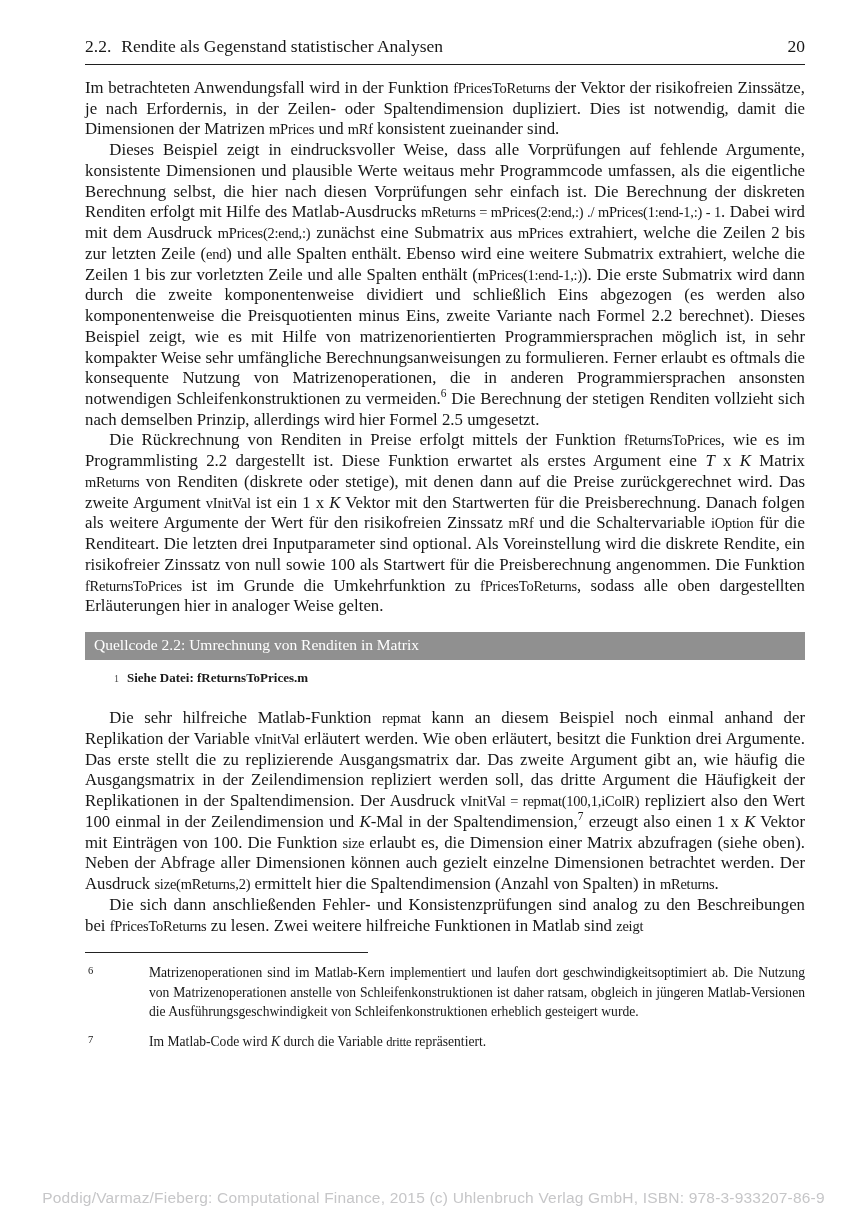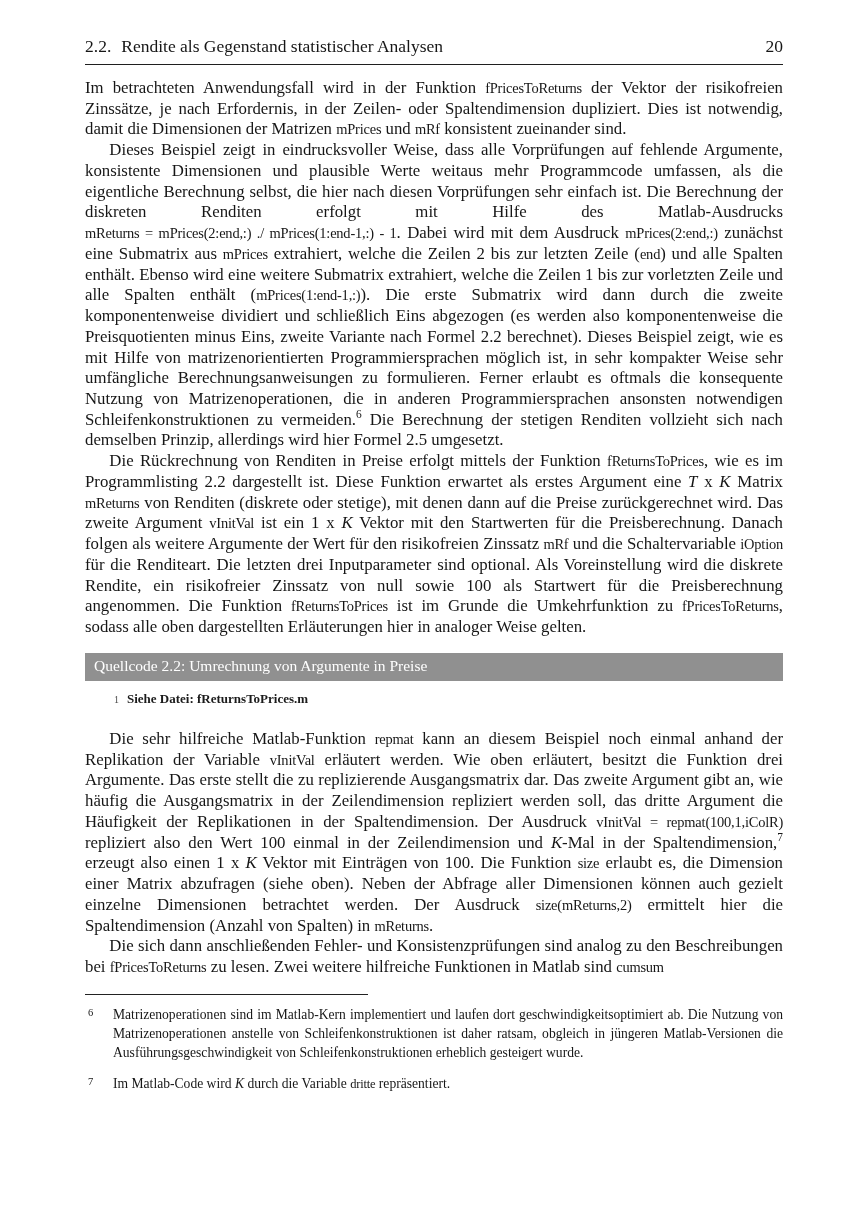--- a/index.html
+++ b/index.html
@@ -3,21 +3,21 @@
 <meta charset="utf-8">
 <style>
   html, body { margin:0; padding:0; background:#ffffff; }
   .page {
     position:relative;
     width:867px; height:1227px;
     box-sizing:border-box;
     background:#ffffff;
     font-family:"Liberation Serif", serif;
     color:#161616;
-    padding:36px 84px 0 85px;
+    padding:36px 62px 0 85px;
     overflow:hidden;
   }
 
   
   .runhead {
     display:flex; justify-content:space-between; align-items:baseline;
     font-size:17.5px;
     padding-bottom:7px;
     border-bottom:1.5px solid #1f1f1f;
     margin-bottom:13px;
@@ -81,21 +81,21 @@
     line-height:1.42;
     margin-bottom:11px;
   }
   .footnote .fnnum {
     flex:0 0 28px;
     font-size:10.5px;
     padding-top:1px;
     padding-left:3px;
     box-sizing:border-box;
   }
-  .footnote .fntext { flex:1; text-align:justify; }
+  .footnote .fntext { flex:1; text-align:justify;margin-left:36px; }
   .footnote .code { font-size:0.92em; }
 
   
   .pagefooter {
     position:absolute;
     left:0; right:0; bottom:20px;
     text-align:center;
     font-family:"Liberation Sans", sans-serif;
     font-size:15.5px;
     color:#c6c6c8;
@@ -115,38 +115,39 @@
   </header>
 
   <main>
     <div id="paras-top">
         <p class="para"><span class="">Im betrachteten Anwendungsfall wird in der Funktion </span><span class="code">fPricesToReturns</span><span class=""> der Vektor der risikofreien Zinssätze, je nach Erfordernis, in der Zeilen- oder Spaltendimension dupliziert. Dies ist notwendig, damit die Dimensionen der Matrizen </span><span class="code">mPrices</span><span class=""> und </span><span class="code">mRf</span><span class=""> konsistent zueinander sind.</span></p>
         <p class="para ind"><span class="">Dieses Beispiel zeigt in eindrucksvoller Weise, dass alle Vorprüfungen auf fehlende Argumente, konsistente Dimensionen und plausible Werte weitaus mehr Programmcode umfassen, als die eigentliche Berechnung selbst, die hier nach diesen Vorprüfungen sehr einfach ist. Die Berechnung der diskreten Renditen erfolgt mit Hilfe des Matlab-Ausdrucks </span><span class="code">mReturns = mPrices(2:end,:) ./ mPrices(1:end-1,:) - 1</span><span class="">. Dabei wird mit dem Ausdruck </span><span class="code">mPrices(2:end,:)</span><span class=""> zunächst eine Submatrix aus </span><span class="code">mPrices</span><span class=""> extrahiert, welche die Zeilen 2 bis zur letzten Zeile (</span><span class="code">end</span><span class="">) und alle Spalten enthält. Ebenso wird eine weitere Submatrix extrahiert, welche die Zeilen 1 bis zur vorletzten Zeile und alle Spalten enthält (</span><span class="code">mPrices(1:end-1,:)</span><span class="">). Die erste Submatrix wird dann durch die zweite komponentenweise dividiert und schließlich Eins abgezogen (es werden also komponentenweise die Preisquotienten minus Eins, zweite Variante nach Formel 2.2 berechnet). Dieses Beispiel zeigt, wie es mit Hilfe von matrizenorientierten Programmiersprachen möglich ist, in sehr kompakter Weise sehr umfängliche Berechnungsanweisungen zu formulieren. Ferner erlaubt es oftmals die konsequente Nutzung von Matrizenoperationen, die in anderen Programmiersprachen ansonsten notwendigen Schleifenkonstruktionen zu vermeiden.</span><sup class="fnmark">6</sup><span class=""> Die Berechnung der stetigen Renditen vollzieht sich nach demselben Prinzip, allerdings wird hier Formel 2.5 umgesetzt.</span></p>
         <p class="para ind"><span class="">Die Rückrechnung von Renditen in Preise erfolgt mittels der Funktion </span><span class="code">fReturnsToPrices</span><span class="">, wie es im Programmlisting 2.2 dargestellt ist. Diese Funktion erwartet als erstes Argument eine </span><span class="it">T</span><span class=""> x </span><span class="it">K</span><span class=""> Matrix </span><span class="code">mReturns</span><span class=""> von Renditen (diskrete oder stetige), mit denen dann auf die Preise zurückgerechnet wird. Das zweite Argument </span><span class="code">vInitVal</span><span class=""> ist ein 1 x </span><span class="it">K</span><span class=""> Vektor mit den Startwerten für die Preisberechnung. Danach folgen als weitere Argumente der Wert für den risikofreien Zinssatz </span><span class="code">mRf</span><span class=""> und die Schaltervariable </span><span class="code">iOption</span><span class=""> für die Renditeart. Die letzten drei Inputparameter sind optional. Als Voreinstellung wird die diskrete Rendite, ein risikofreier Zinssatz von null sowie 100 als Startwert für die Preisberechnung angenommen. Die Funktion </span><span class="code">fReturnsToPrices</span><span class=""> ist im Grunde die Umkehrfunktion zu </span><span class="code">fPricesToReturns</span><span class="">, sodass alle oben dargestellten Erläuterungen hier in analoger Weise gelten.</span></p>
       </div>
 
     <section class="listing">
-      <div class="listing-header">Quellcode 2.2: Umrechnung von Argumente in Preise</div>
+      <div class="listing-header">Quellcode 2.2: Umrechnung von Renditen in Matrix</div>
       <div class="listing-body" id="listing-body">
           <div class="code-line"><span class="lnum">1</span><span>Siehe Datei: fReturnsToPrices.m</span></div>
         </div>
     </section>
 
     <div id="paras-bottom">
         <p class="para ind"><span class="">Die sehr hilfreiche Matlab-Funktion </span><span class="code">repmat</span><span class=""> kann an diesem Beispiel noch einmal anhand der Replikation der Variable </span><span class="code">vInitVal</span><span class=""> erläutert werden. Wie oben erläutert, besitzt die Funktion drei Argumente. Das erste stellt die zu replizierende Ausgangsmatrix dar. Das zweite Argument gibt an, wie häufig die Ausgangsmatrix in der Zeilendimension repliziert werden soll, das dritte Argument die Häufigkeit der Replikationen in der Spaltendimension. Der Ausdruck </span><span class="code">vInitVal = repmat(100,1,iColR)</span><span class=""> repliziert also den Wert 100 einmal in der Zeilendimension und </span><span class="it">K</span><span class="">-Mal in der Spaltendimension,</span><sup class="fnmark">7</sup><span class=""> erzeugt also einen 1 x </span><span class="it">K</span><span class=""> Vektor mit Einträgen von 100. Die Funktion </span><span class="code">size</span><span class=""> erlaubt es, die Dimension einer Matrix abzufragen (siehe oben). Neben der Abfrage aller Dimensionen können auch gezielt einzelne Dimensionen betrachtet werden. Der Ausdruck </span><span class="code">size(mReturns,2)</span><span class=""> ermittelt hier die Spaltendimension (Anzahl von Spalten) in </span><span class="code">mReturns</span><span class="">.</span></p>
-        <p class="para ind"><span class="">Die sich dann anschließenden Fehler- und Konsistenzprüfungen sind analog zu den Beschreibungen bei </span><span class="code">fPricesToReturns</span><span class=""> zu lesen. Zwei weitere hilfreiche Funktionen in Matlab sind </span><span class="code">cumsum</span></p>
+        <p class="para ind"><span class="">Die sich dann anschließenden Fehler- und Konsistenzprüfungen sind analog zu den Beschreibungen bei </span><span class="code">fPricesToReturns</span><span class=""> zu lesen. Zwei weitere hilfreiche Funktionen in Matlab sind </span><span class="code">zeigt</span></p>
       </div>
 
     <div class="footnote-rule"></div>
     <div id="footnotes">
         <div class="footnote">
           <span class="fnnum">6</span>
           <div class="fntext"><span class="">Matrizenoperationen sind im Matlab-Kern implementiert und laufen dort geschwindigkeitsoptimiert ab. Die Nutzung von Matrizenoperationen anstelle von Schleifenkonstruktionen ist daher ratsam, obgleich in jüngeren Matlab-Versionen die Ausführungsgeschwindigkeit von Schleifenkonstruktionen erheblich gesteigert wurde.</span></div>
         </div>
         <div class="footnote">
           <span class="fnnum">7</span>
           <div class="fntext"><span class="">Im Matlab-Code wird </span><span class="it">K</span><span class=""> durch die Variable </span><span class="code">dritte</span><span class=""> repräsentiert.</span></div>
         </div>
       </div>
   </main>
 
+  <footer class="pagefooter">Poddig/Varmaz/Fieberg: Computational Finance, 2015  (c) Uhlenbruch Verlag GmbH, ISBN: 978-3-933207-86-9</footer>
 
 </div>
 
 </body></html>

